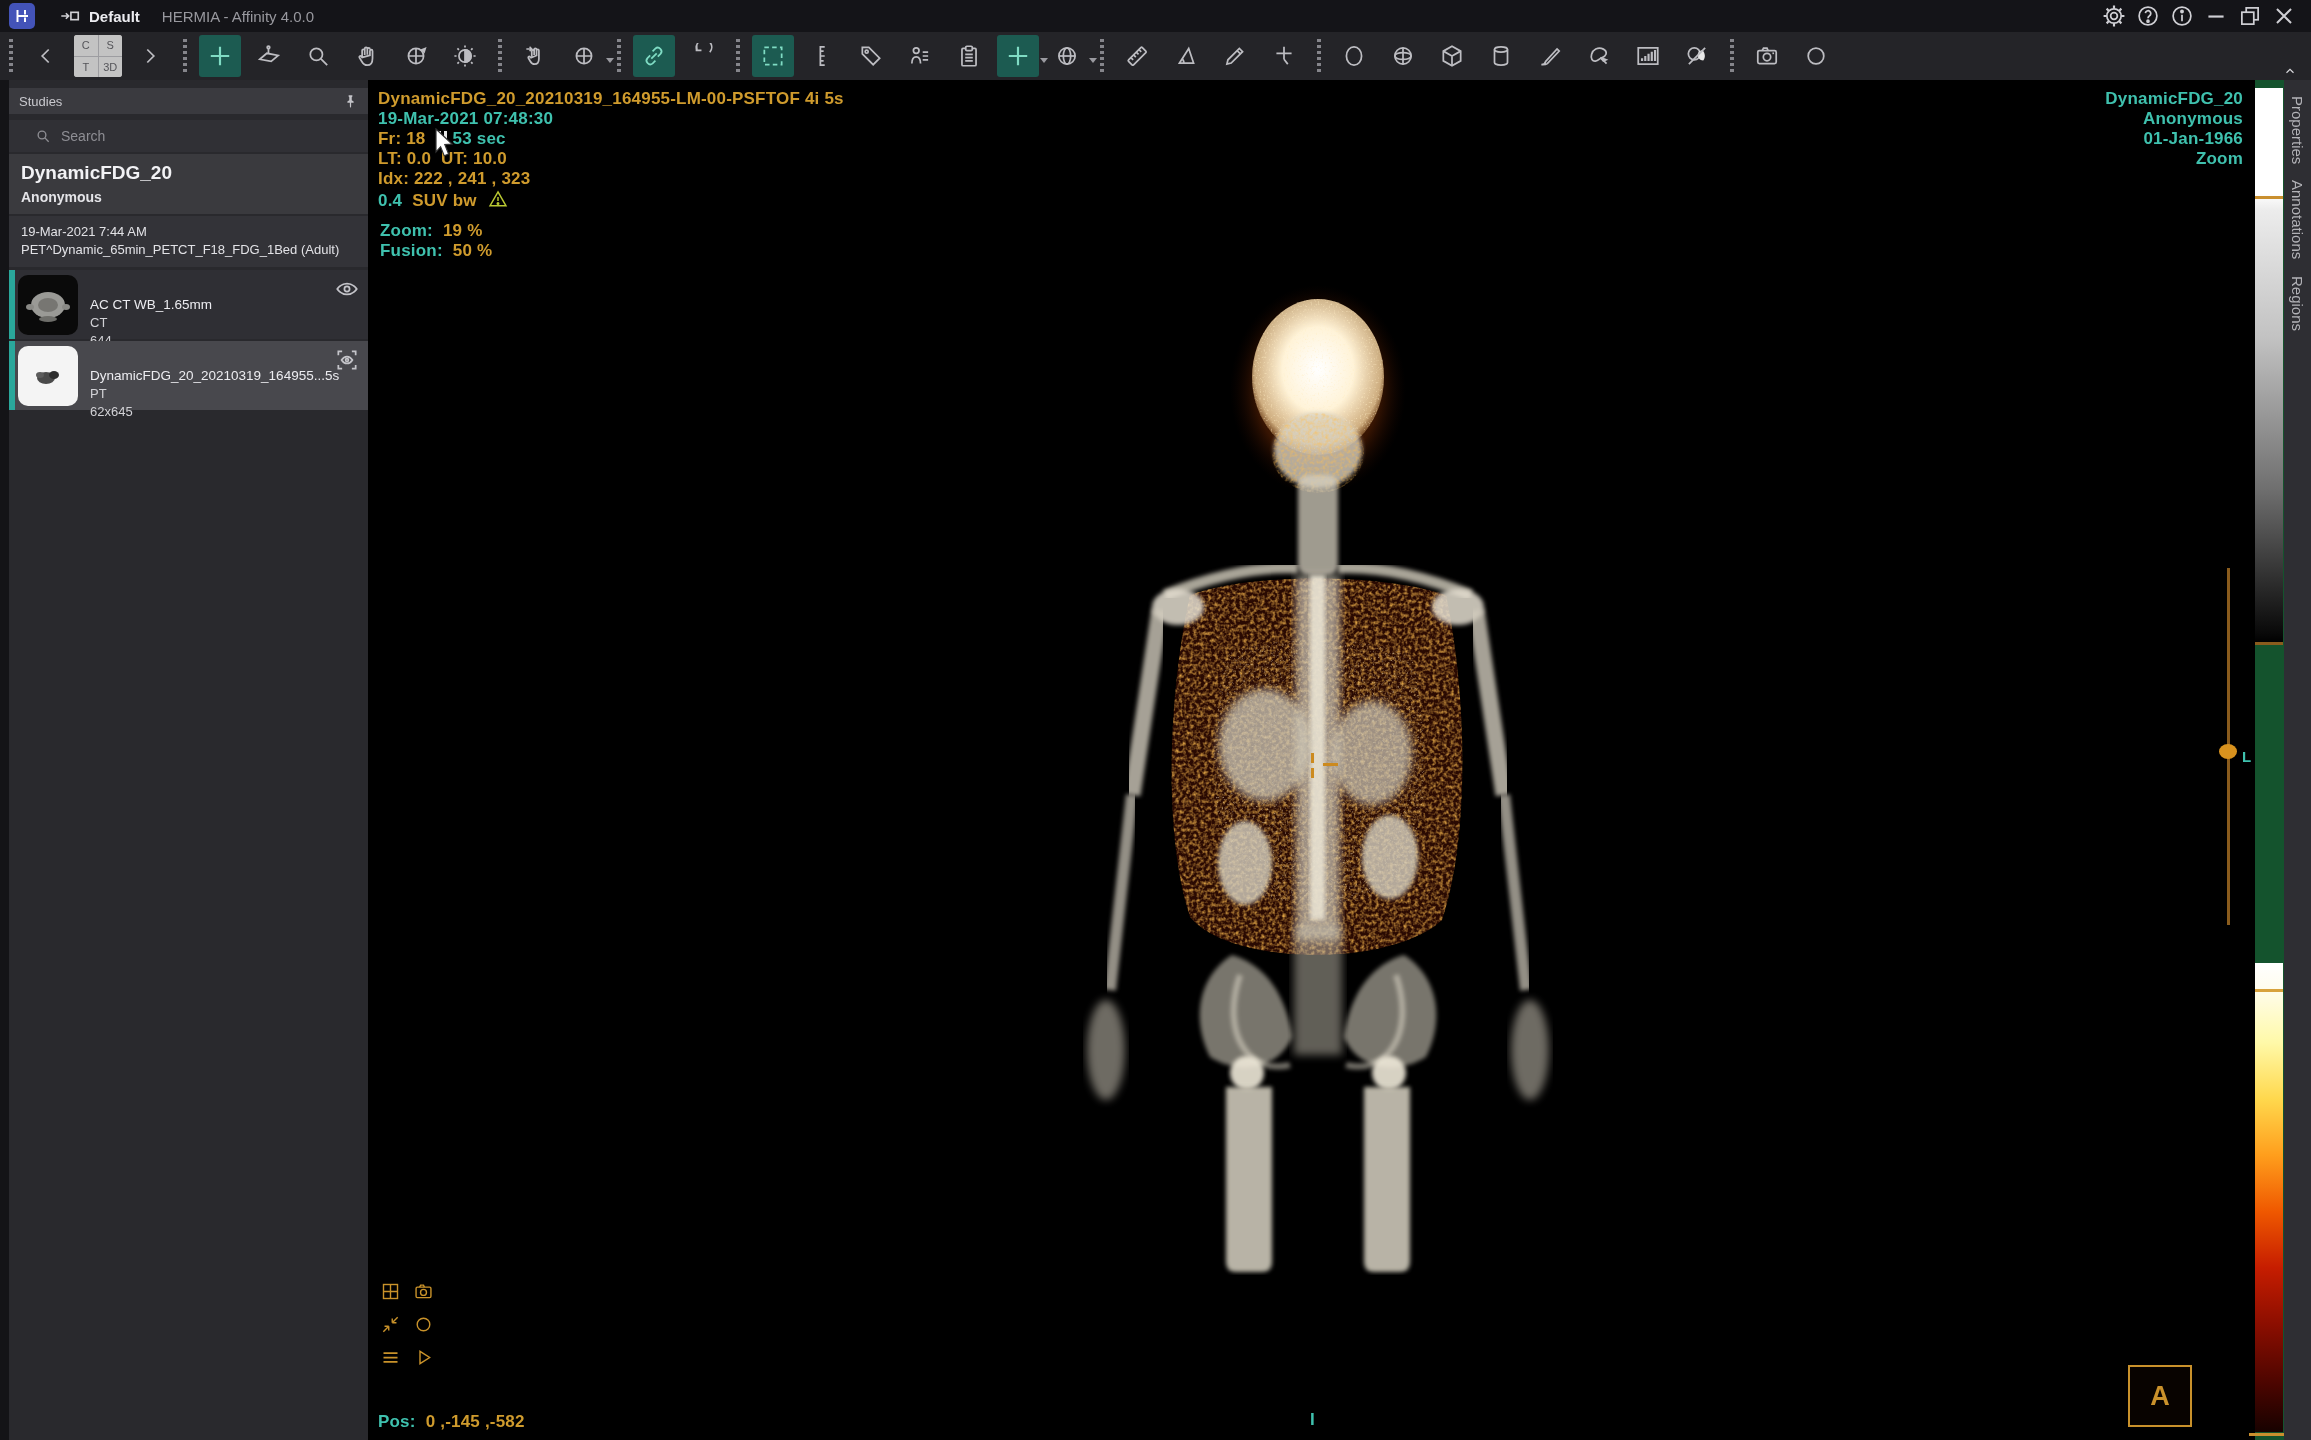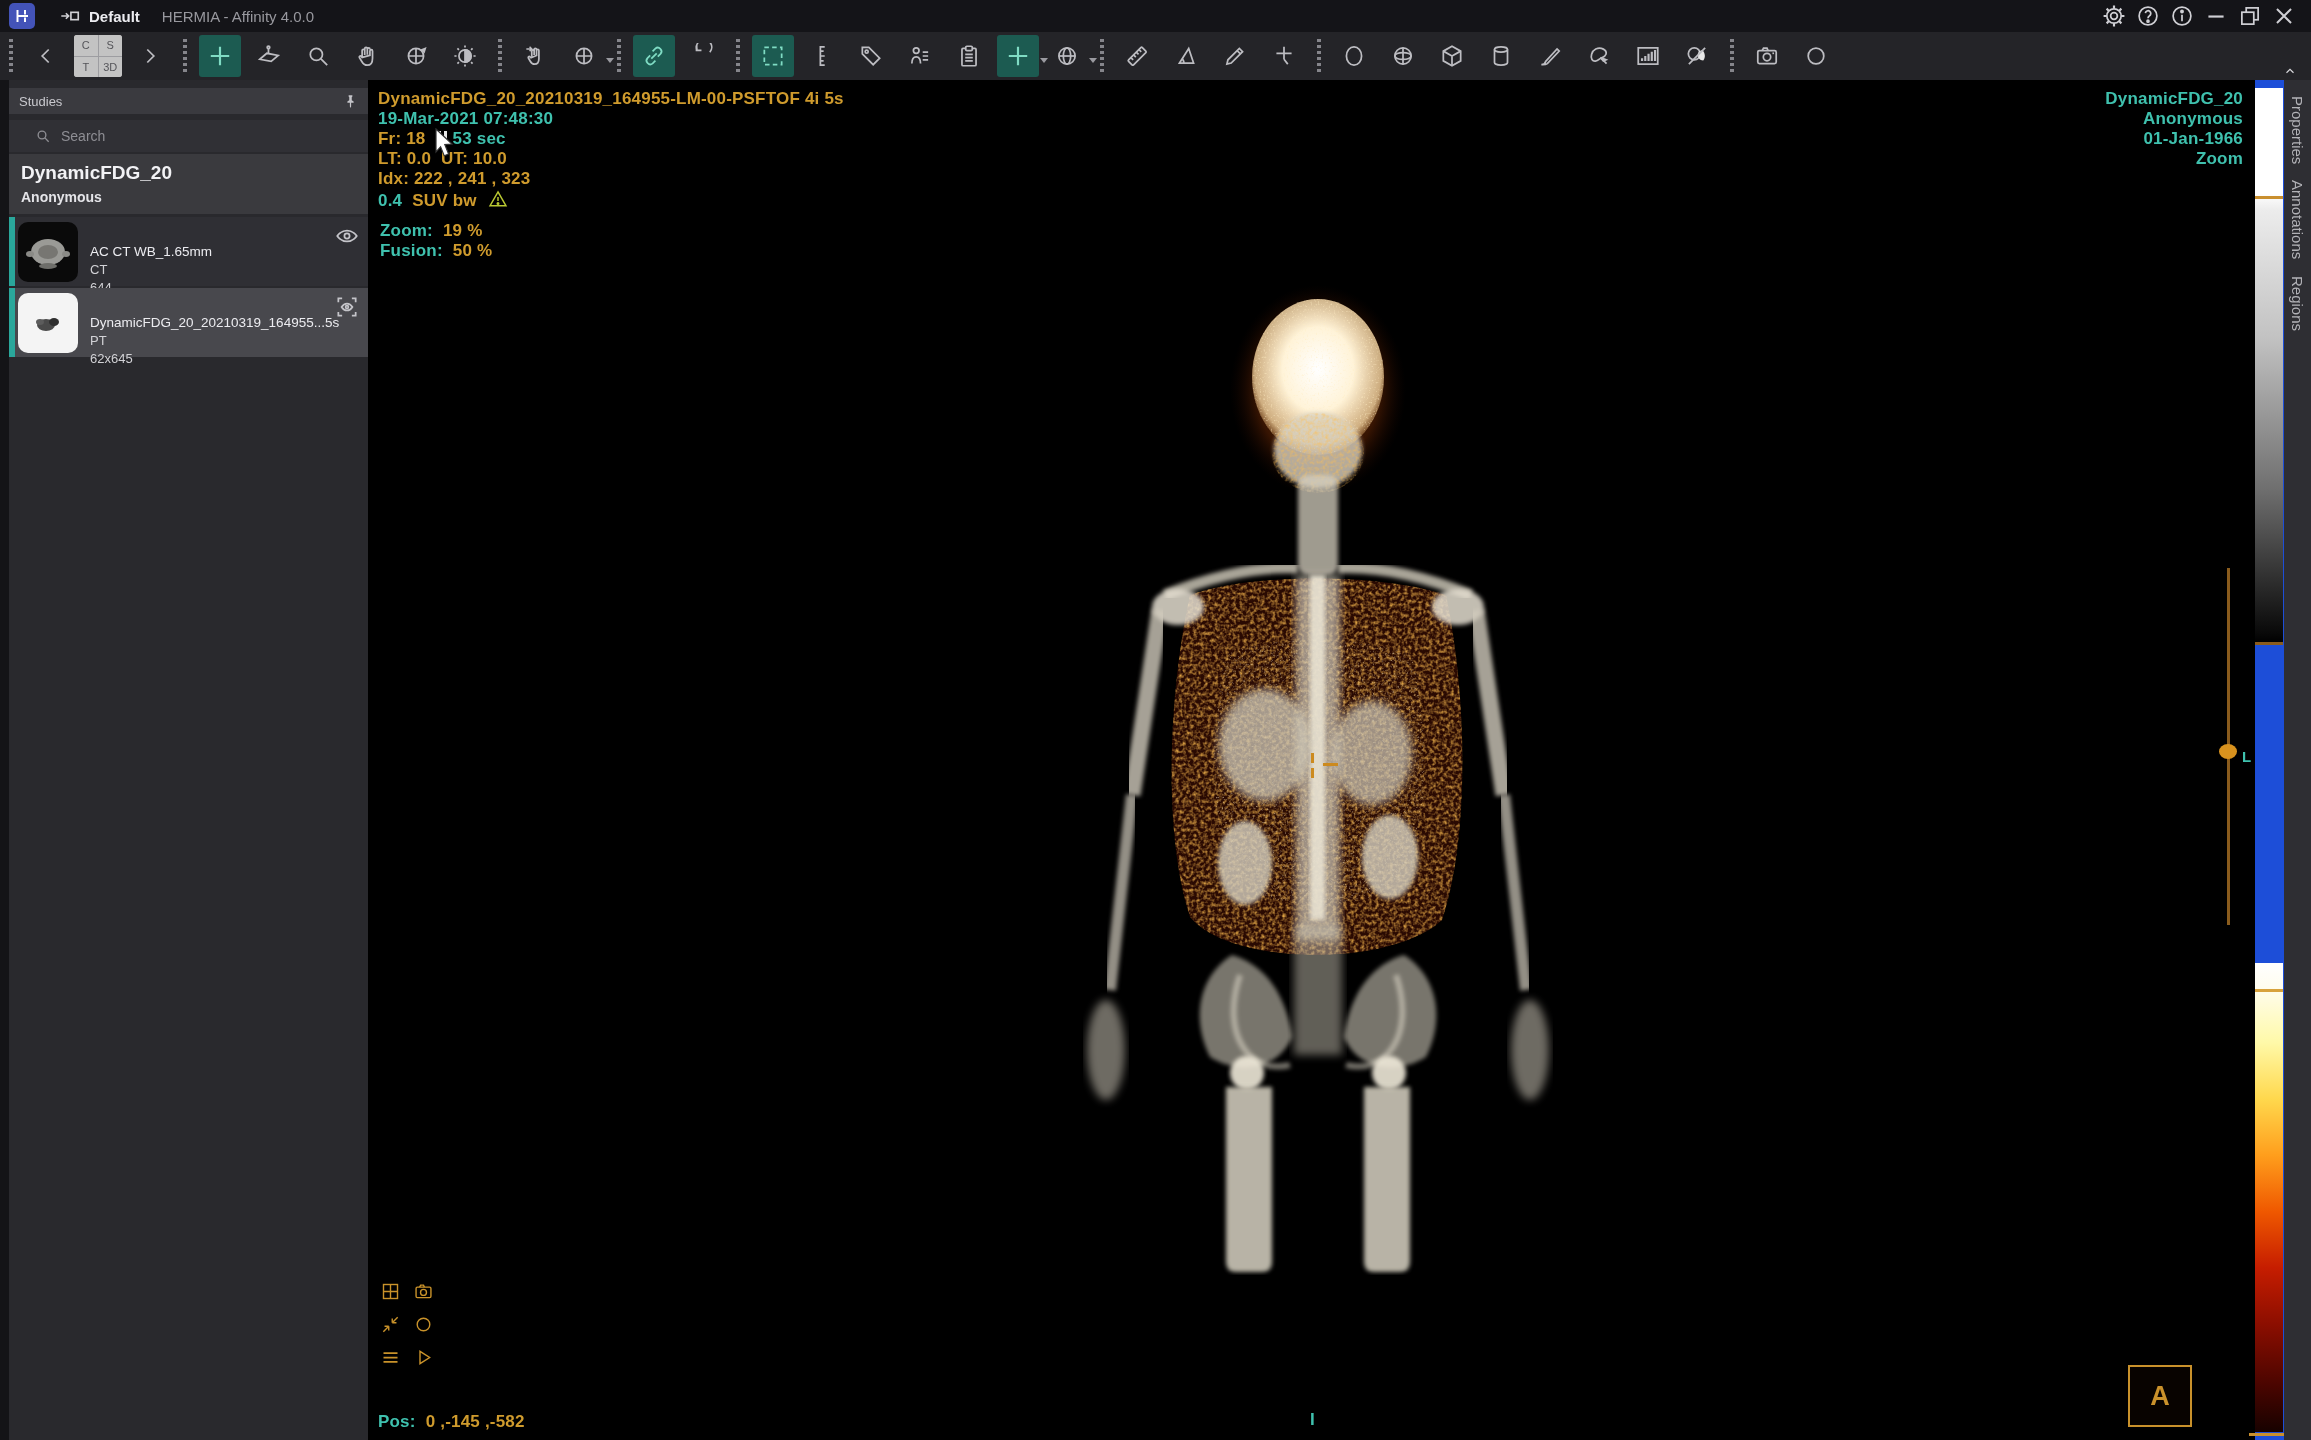--- a/index.html
+++ b/index.html
@@ -1,16 +1,16 @@
 <!DOCTYPE html>
 <html><head>
 <meta charset="utf-8">
 <style>
   html,body{margin:0;padding:0;background:#000;}
-  .app{position:relative;width:2311px;height:1440px;background:#1d4ed8;overflow:hidden;
+  .app{position:relative;width:2311px;height:1440px;background:#14532d;overflow:hidden;
        font-family:"Liberation Sans",sans-serif;-webkit-font-smoothing:antialiased;}
   
   .titlebar{position:absolute;left:0;top:0;width:100%;height:32px;background:#141418;
             display:flex;align-items:center;color:#d8d8dc;}
   .logo{width:26px;height:26px;border-radius:5px;background:#4353b8;margin:0 10px 0 9px;
         display:flex;align-items:center;justify-content:center;}
   .tb-ws-icon{margin:0 8px 0 14px;color:#d0d0d4;display:flex;}
   .ws-name{font-size:15px;font-weight:700;color:#ececf0;margin-right:22px;}
   .app-title{font-size:15px;color:#98989e;}
   .win-controls{margin-left:auto;display:flex;align-items:center;padding-right:10px;}
@@ -476,20 +476,24 @@
           <circle cx="10.5" cy="10.5" r="5.8"></circle>
             <path d="M14.8 14.8L20.5 20.5"></path>
         </svg>
       </span>
       <input type="text" placeholder="Search" style="">
     </div>
     <div class="sb-study">
       <div class="name">DynamicFDG_20</div>
       <div class="pat">Anonymous</div>
     </div>
+    <div class="sb-date">
+      <div>19-Mar-2021 7:44 AM</div>
+      <div>PET^Dynamic_65min_PETCT_F18_FDG_1Bed (Adult)</div>
+    </div>
     <div class="series-list">
         <div class="series-item">
           <div class="accent"></div>
           <div class="thumb"><svg width="60" height="60" viewBox="0 0 60 60">
               <rect width="60" height="60" fill="#0a0a0a"></rect>
               <ellipse cx="30" cy="30" rx="17" ry="13" fill="#9a9a96"></ellipse>
               <ellipse cx="30" cy="30" rx="10" ry="7" fill="#777672"></ellipse>
               <ellipse cx="12" cy="32" rx="4" ry="3" fill="#8a8a86"></ellipse>
               <ellipse cx="48" cy="32" rx="4" ry="3" fill="#8a8a86"></ellipse>
               <ellipse cx="30" cy="44" rx="9" ry="3" fill="#6e6e6a"></ellipse>

